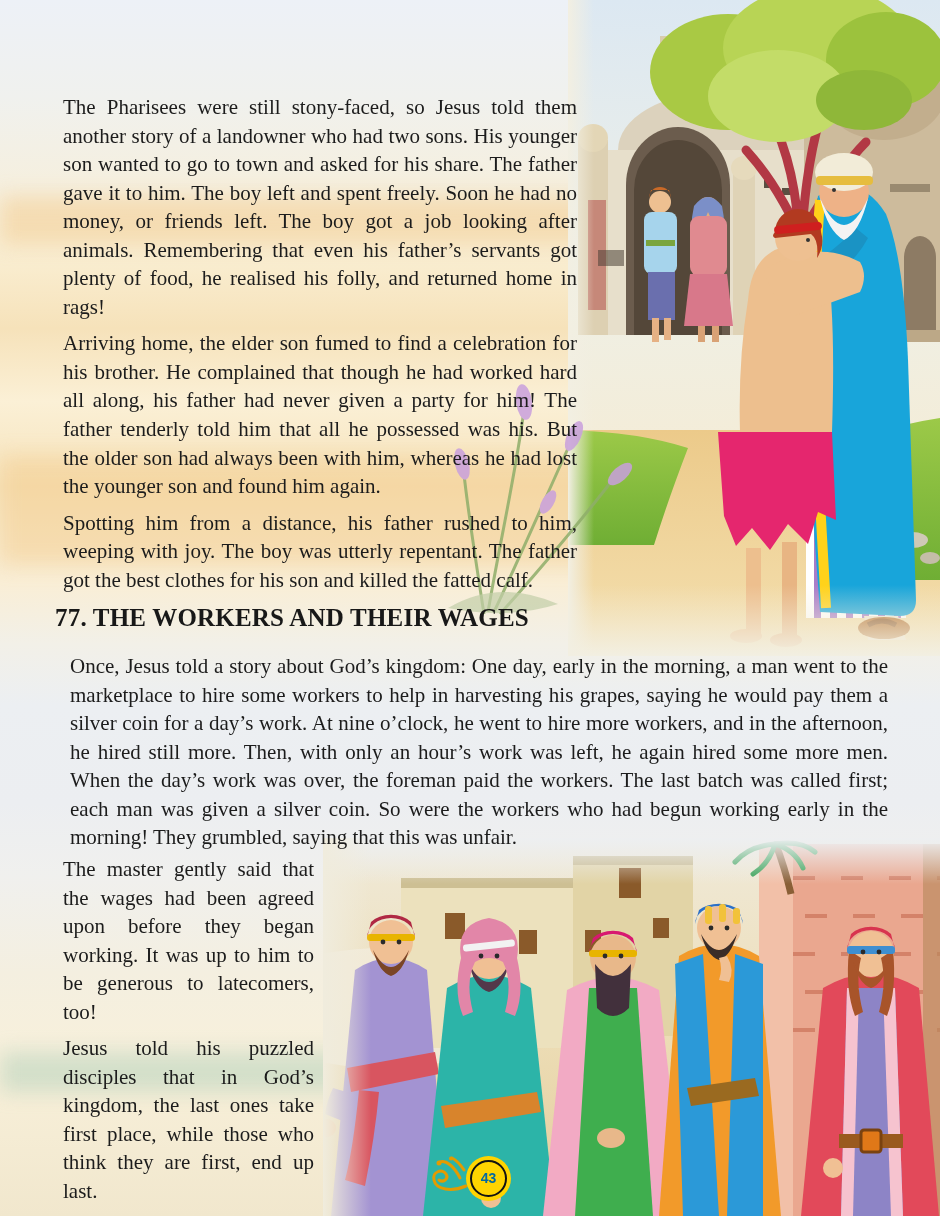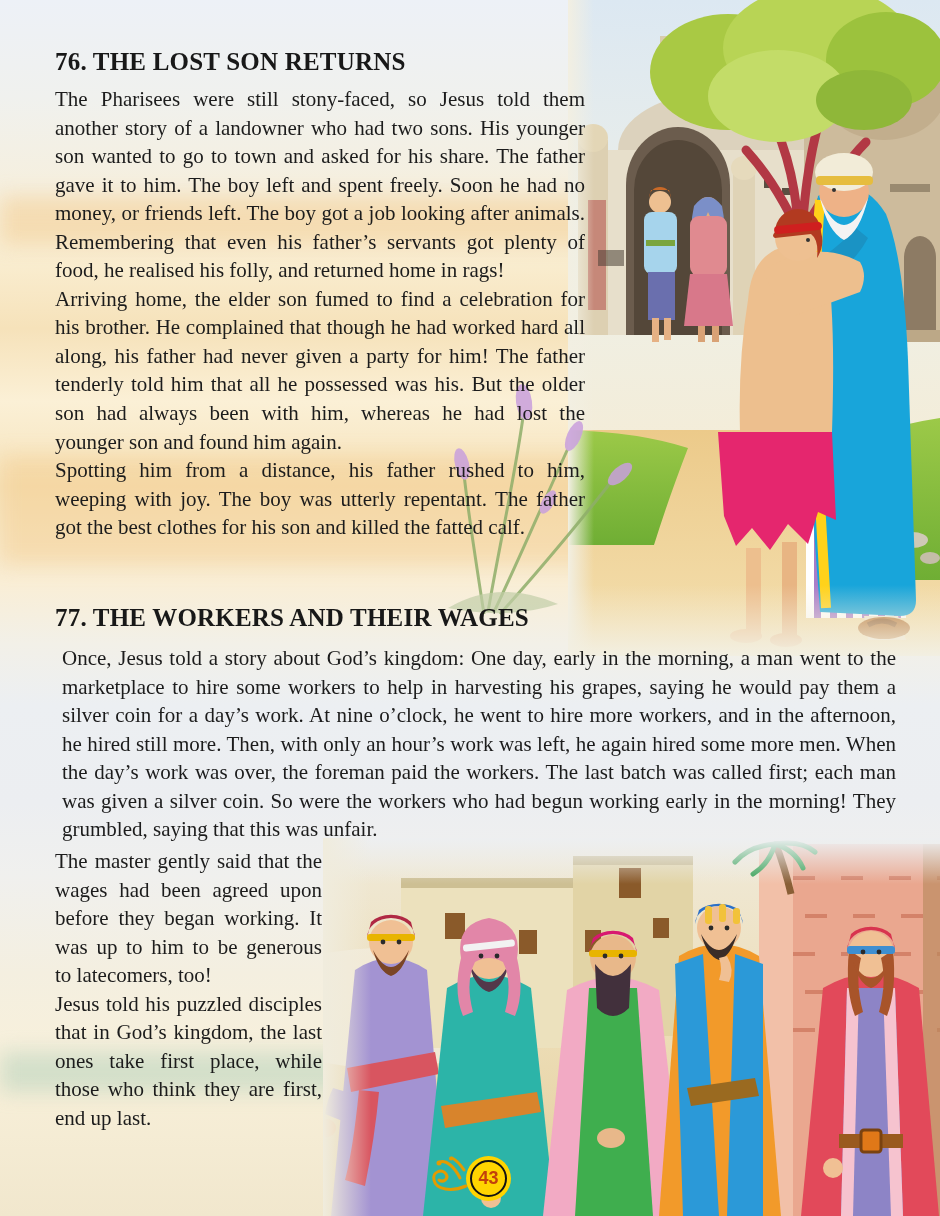--- a/index.html
+++ b/index.html
@@ -16,33 +16,33 @@
   .band.peach1{left:0;top:196px;width:620px;height:48px;background:rgba(243,193,118,0.38);}
   .band.peach2{left:0;top:455px;width:640px;height:110px;background:rgba(242,189,110,0.30);}
   .band.teal1{left:0;top:1052px;width:430px;height:40px;background:rgba(142,193,172,0.35);}
   h1{
     position:absolute;margin:0;font-size:25px;font-weight:bold;letter-spacing:0.2px;
     color:#181818;z-index:3;white-space:nowrap;
   }
   .t76{left:55px;top:48px;}
   .t77{left:55px;top:604px;}
   .txtcol{position:absolute;z-index:3;font-size:21px;line-height:1.36;text-align:justify;}
-  .txtcol p{margin:0;}
+  .txtcol p{margin:8px;}
   .col76{left:55px;top:85px;width:530px;}
   .intro77{left:62px;top:644px;width:834px;}
   .col77{left:55px;top:847px;width:267px;}
   .illus{position:absolute;pointer-events:none;}
   .illus-top{left:568px;top:0;width:372px;height:656px;z-index:1;}
   .illus-bottom{left:323px;top:838px;width:617px;height:378px;z-index:1;}
   .flowers{position:absolute;left:428px;top:382px;width:215px;height:235px;z-index:1;opacity:.85;}
   .badge{position:absolute;left:426px;top:1156px;z-index:6;display:flex;align-items:center;gap:2px;}
   .badge-circle{
     width:33px;height:33px;border-radius:50%;background:#ffd400;border:2px solid #121212;
     box-shadow:0 0 0 4px #ffd400;display:flex;align-items:center;justify-content:center;
-    font-family:"Liberation Sans", sans-serif;font-weight:bold;font-size:18px;color:#c2410c;
+    font-family:"Liberation Sans", sans-serif;font-weight:bold;font-size:14px;color:#0369a1;
   }
 </style>
 </head>
 <body>
 
 <div class="page">
 
   <div class="band peach1"></div>
   <div class="band peach2"></div>
   <div class="band teal1"></div>
@@ -196,21 +196,20 @@
       <ellipse cx="96" cy="20" rx="8" ry="18" transform="rotate(-8 96 20)"></ellipse>
       <ellipse cx="146" cy="54" rx="7" ry="16" transform="rotate(24 146 54)"></ellipse>
       <ellipse cx="192" cy="92" rx="7" ry="15" transform="rotate(48 192 92)"></ellipse>
       <ellipse cx="34" cy="82" rx="7" ry="16" transform="rotate(-14 34 82)"></ellipse>
       <ellipse cx="120" cy="120" rx="6" ry="13" transform="rotate(30 120 120)"></ellipse>
     </g>
     <path d="M20,226 Q70,196 130,222 Q80,238 20,226 Z" fill="#b9c9a0" opacity="0.7"></path>
   </svg>
   </div>
 
-  <h1 class="t76">76. THE LOST SON RETURNS</h1>
   <div class="txtcol col76">
     <p>The Pharisees were still stony-faced, so Jesus told them another story of a landowner who had two sons. His younger son wanted to go to town and asked for his share. The father gave it to him. The boy left and spent freely. Soon he had no money, or friends left. The boy got a job looking after animals. Remembering that even his father’s servants got plenty of food, he realised his folly, and returned home in rags!</p>
     <p>Arriving home, the elder son fumed to find a celebration for his brother. He complained that though he had worked hard all along, his father had never given a party for him! The father tenderly told him that all he possessed was his. But the older son had always been with him, whereas he had lost the younger son and found him again.</p>
     <p>Spotting him from a distance, his father rushed to him, weeping with joy. The boy was utterly repentant. The father got the best clothes for his son and killed the fatted calf.</p>
   </div>
 
   <h1 class="t77">77. THE WORKERS AND THEIR WAGES</h1>
   <div class="txtcol intro77">
     <p>Once, Jesus told a story about God’s kingdom: One day, early in the morning, a man went to the marketplace to hire some workers to help in harvesting his grapes, saying he would pay them a silver coin for a day’s work. At nine o’clock, he went to hire more workers, and in the afternoon, he hired still more. Then, with only an hour’s work was left, he again hired some more men. When the day’s work was over, the foreman paid the workers. The last batch was called first; each man was given a silver coin. So were the workers who had begun working early in the morning! They grumbled, saying that this was unfair.</p>
   </div>

